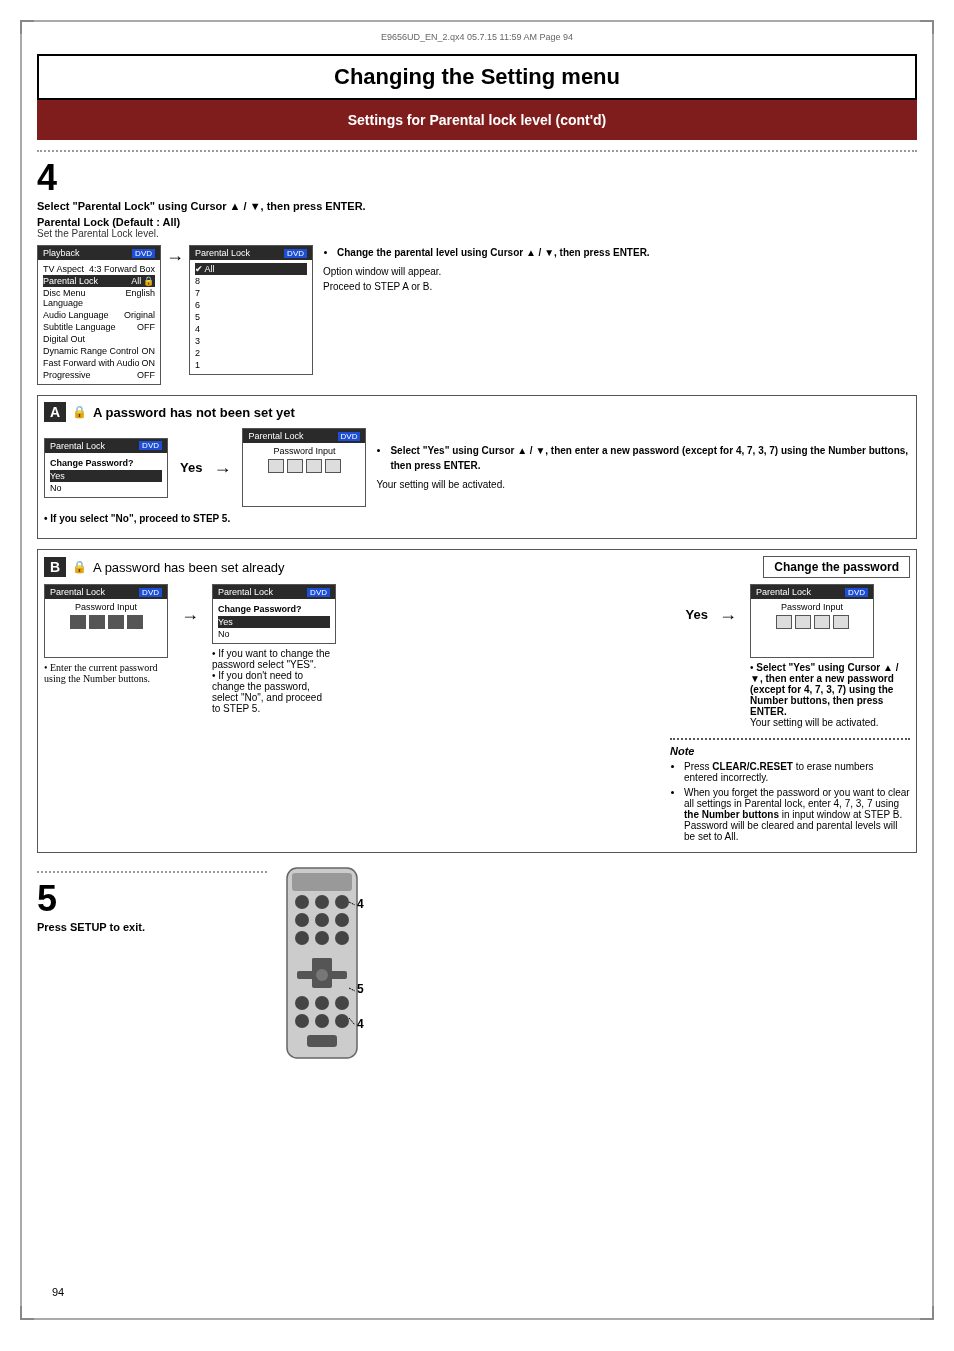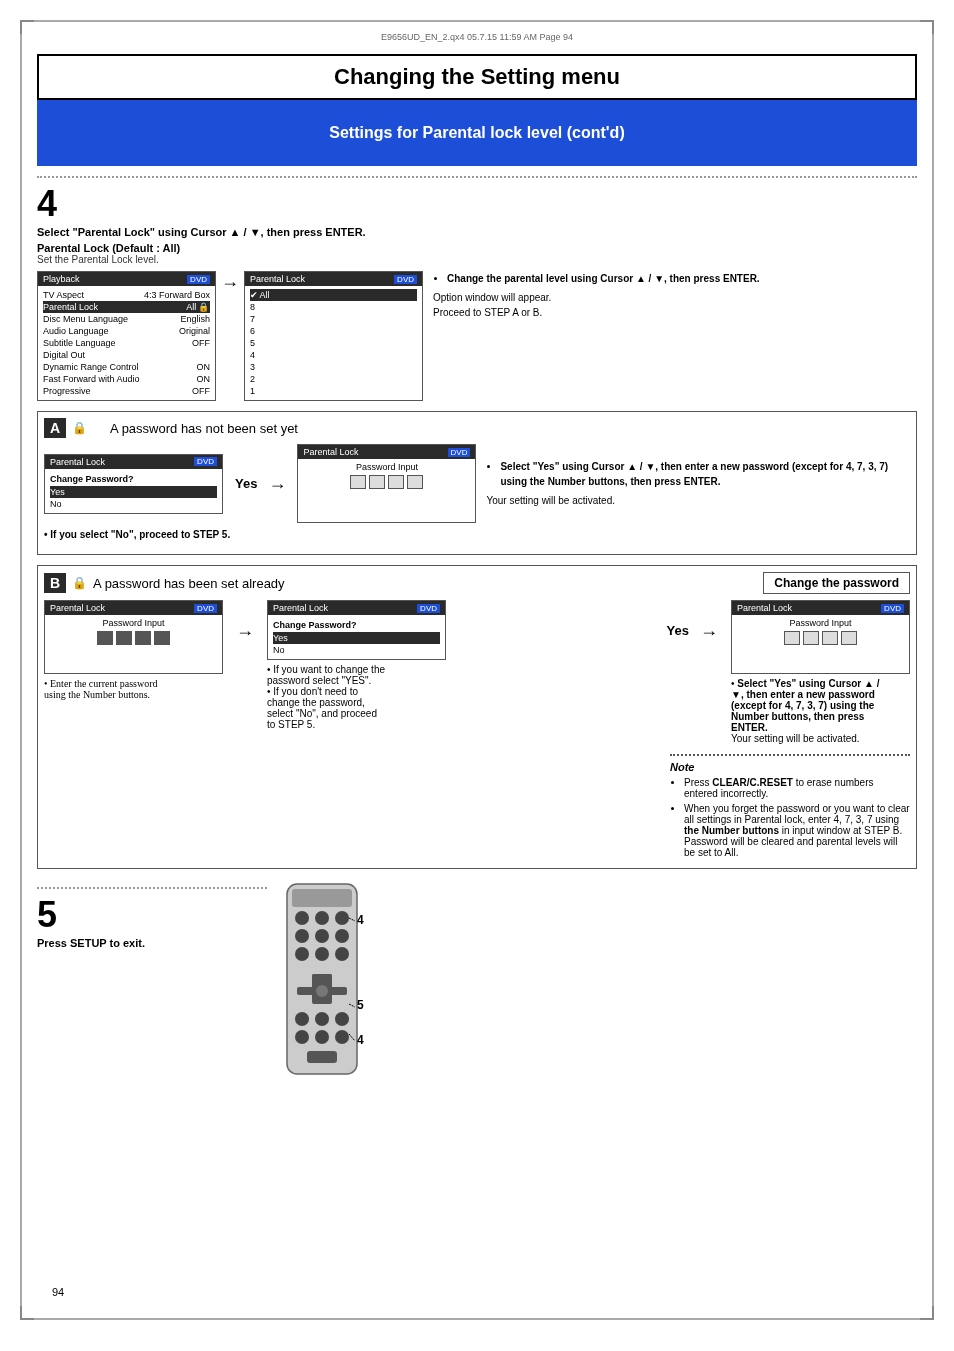--- a/index.html
+++ b/index.html
@@ -28,25 +28,25 @@
       font-size: 22px;
       font-weight: bold;
       text-align: center;
       padding: 8px 20px;
       border: 2px solid #000;
       margin-bottom: 0;
       background: #fff;
     }
 
     .subtitle-bar {
-      background: #1d4ed8;
+      background: #7f1d1d;
       color: #fff;
       text-align: center;
-      padding: 24px;
-      font-size: 16px;
+      padding: 12px;
+      font-size: 14px;
       font-weight: bold;
       margin-bottom: 10px;
     }
 
     .dotted-line {
       border-top: 2px dotted #999;
       margin: 8px 0;
     }
 
     .step-number {
@@ -73,21 +73,21 @@
     .step-desc {
       font-size: 10px;
       color: #333;
       margin-bottom: 6px;
     }
 
     
     .screen-box {
       border: 1.5px solid #555;
       background: #fff;
-      width: 179px;
+      width: 124px;
       font-size: 9px;
     }
 
     .screen-header {
       background: #2a2a2a;
       color: #fff;
       display: flex;
       justify-content: space-between;
       align-items: center;
       padding: 2px 5px;
@@ -403,21 +403,21 @@
       </div>
     </div>
   </div>
 
   <div style="border: 1.5px solid #555; margin: 10px 0; padding: 6px;">
     <div class="section-header-row">
       <div class="section-label-box">
         <span>A</span>
       </div>
       <span style="font-size:12px;">🔒</span>
-      <span style="margin-left:23px; font-size:13px; font-weight:normal;">A password has not been set yet</span>
+      <span style="margin-left:6px; font-size:13px; font-weight:bold;">A password has not been set yet</span>
     </div>
 
     <div class="flex-row" style="align-items:center;">
 
       <div class="screen-box">
         <div class="screen-header">
           <span>Parental Lock</span>
           <span class="dvd-badge">DVD</span>
         </div>
         <div class="screen-body">

